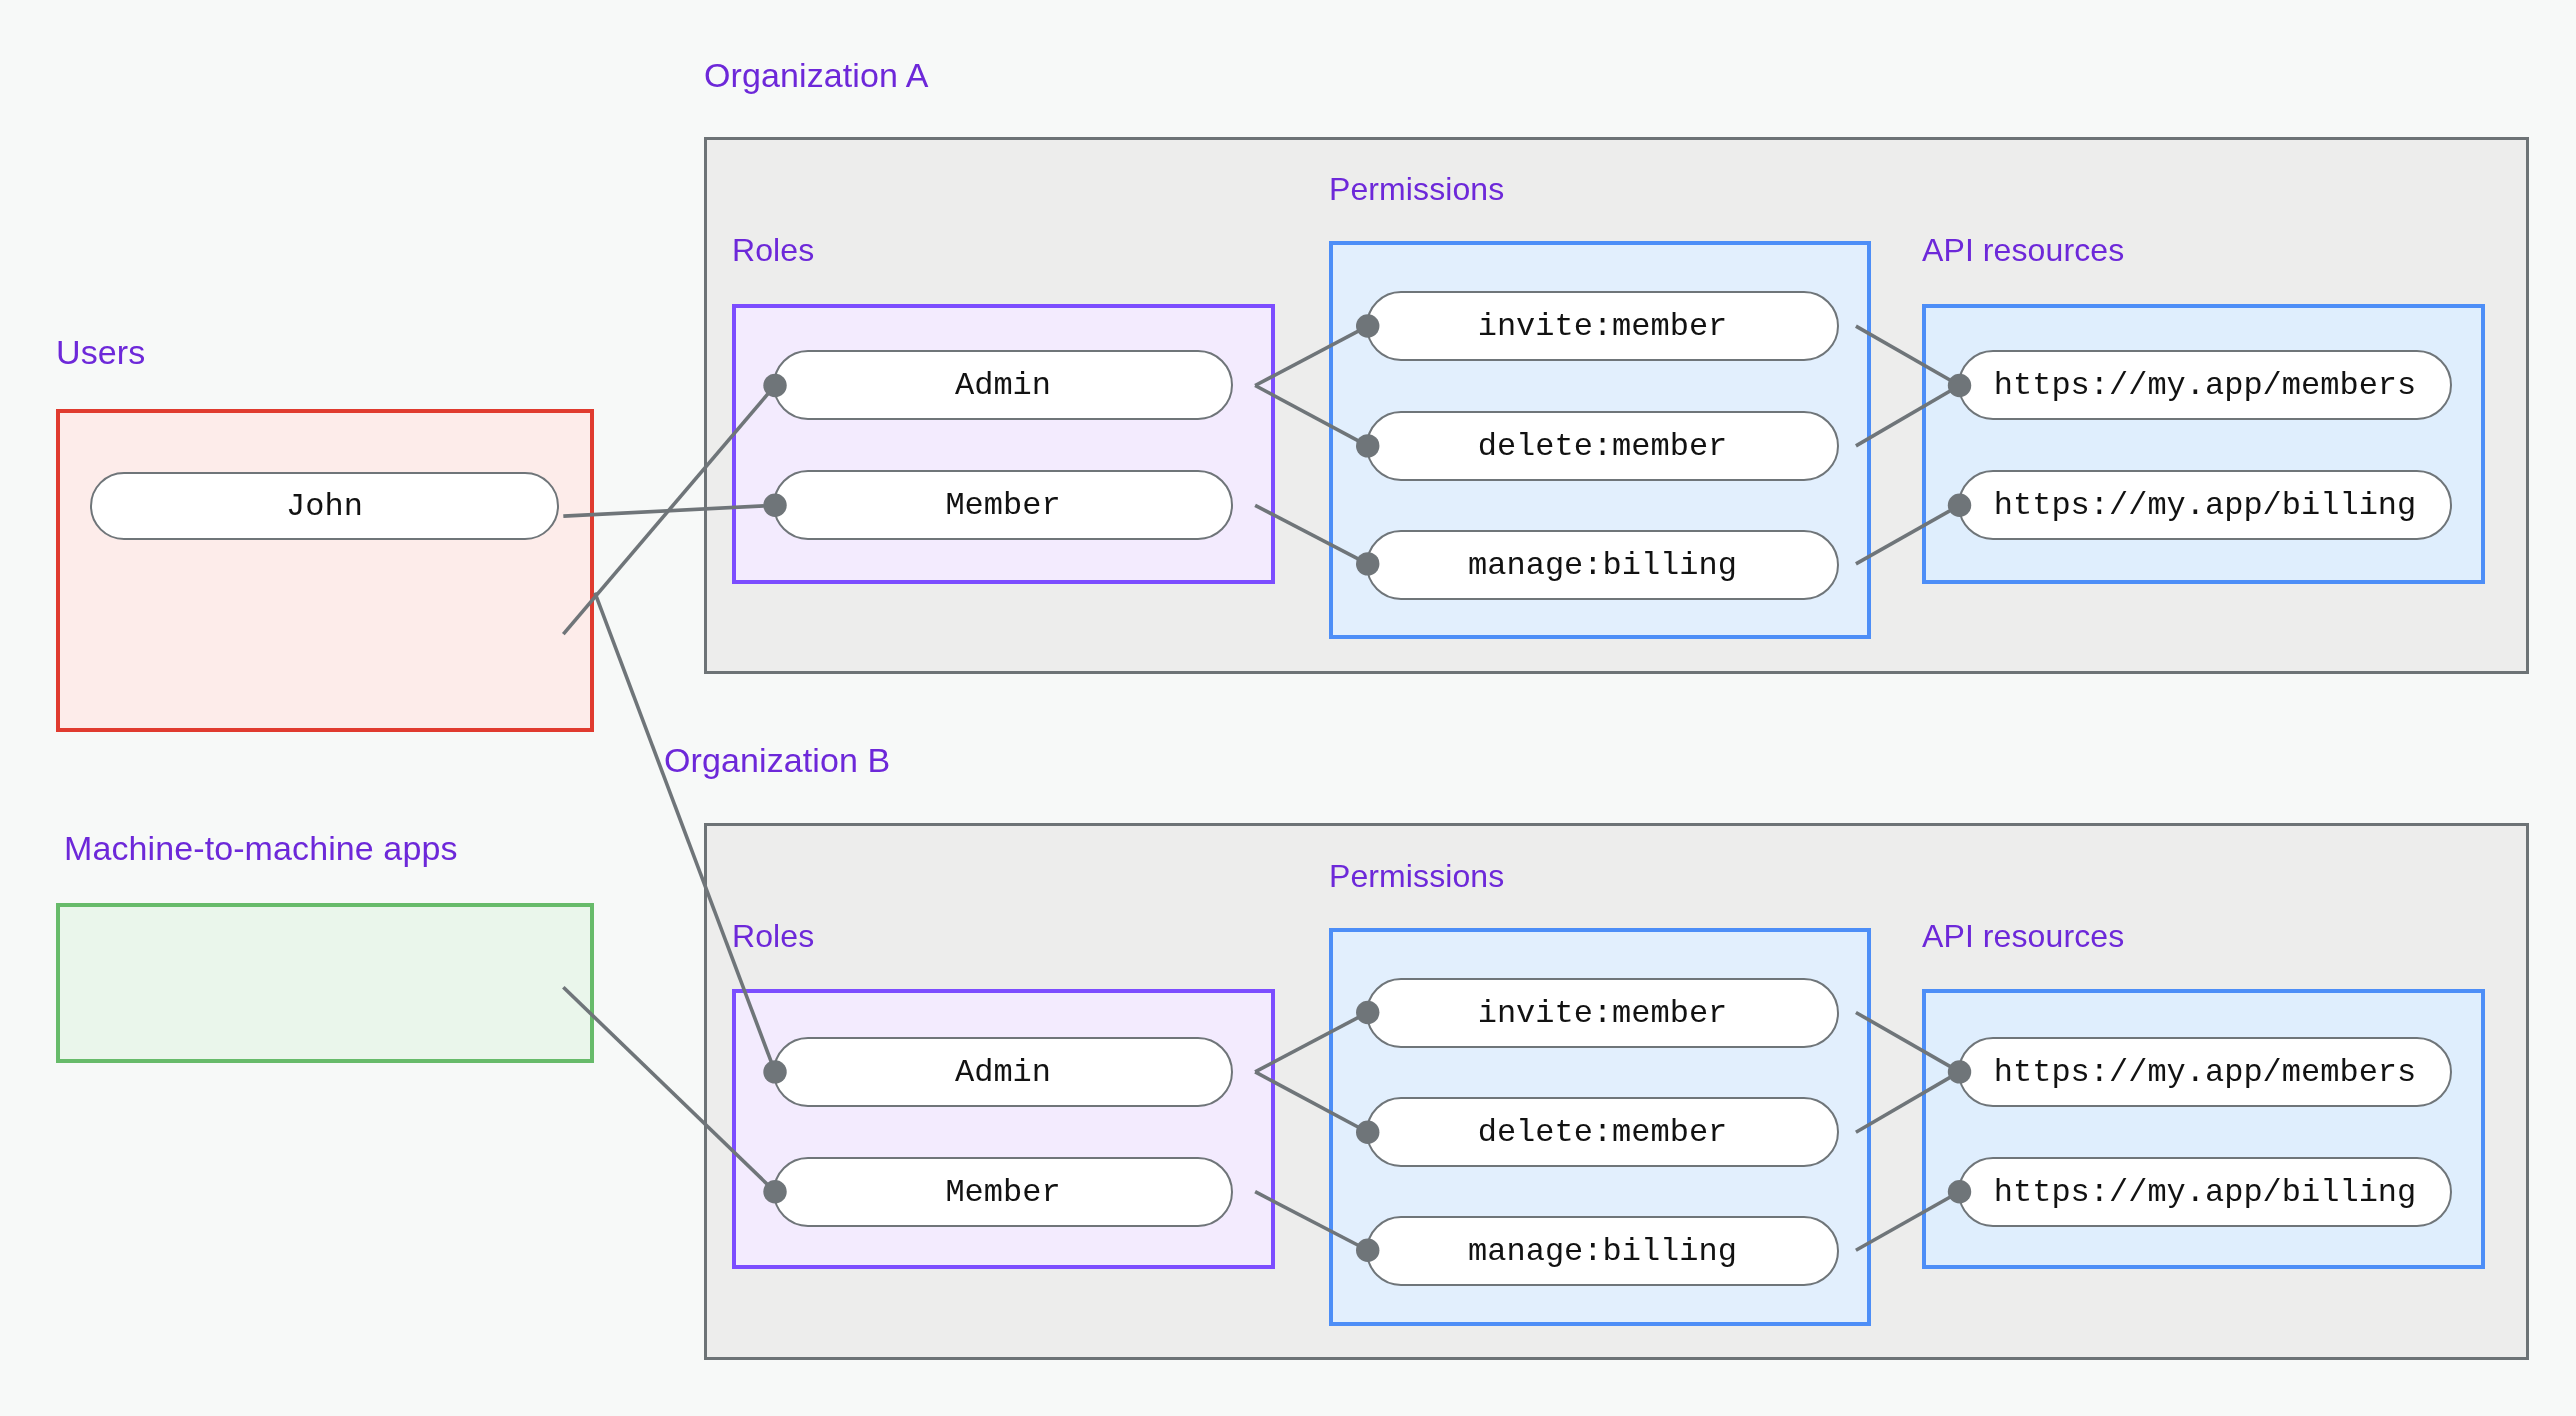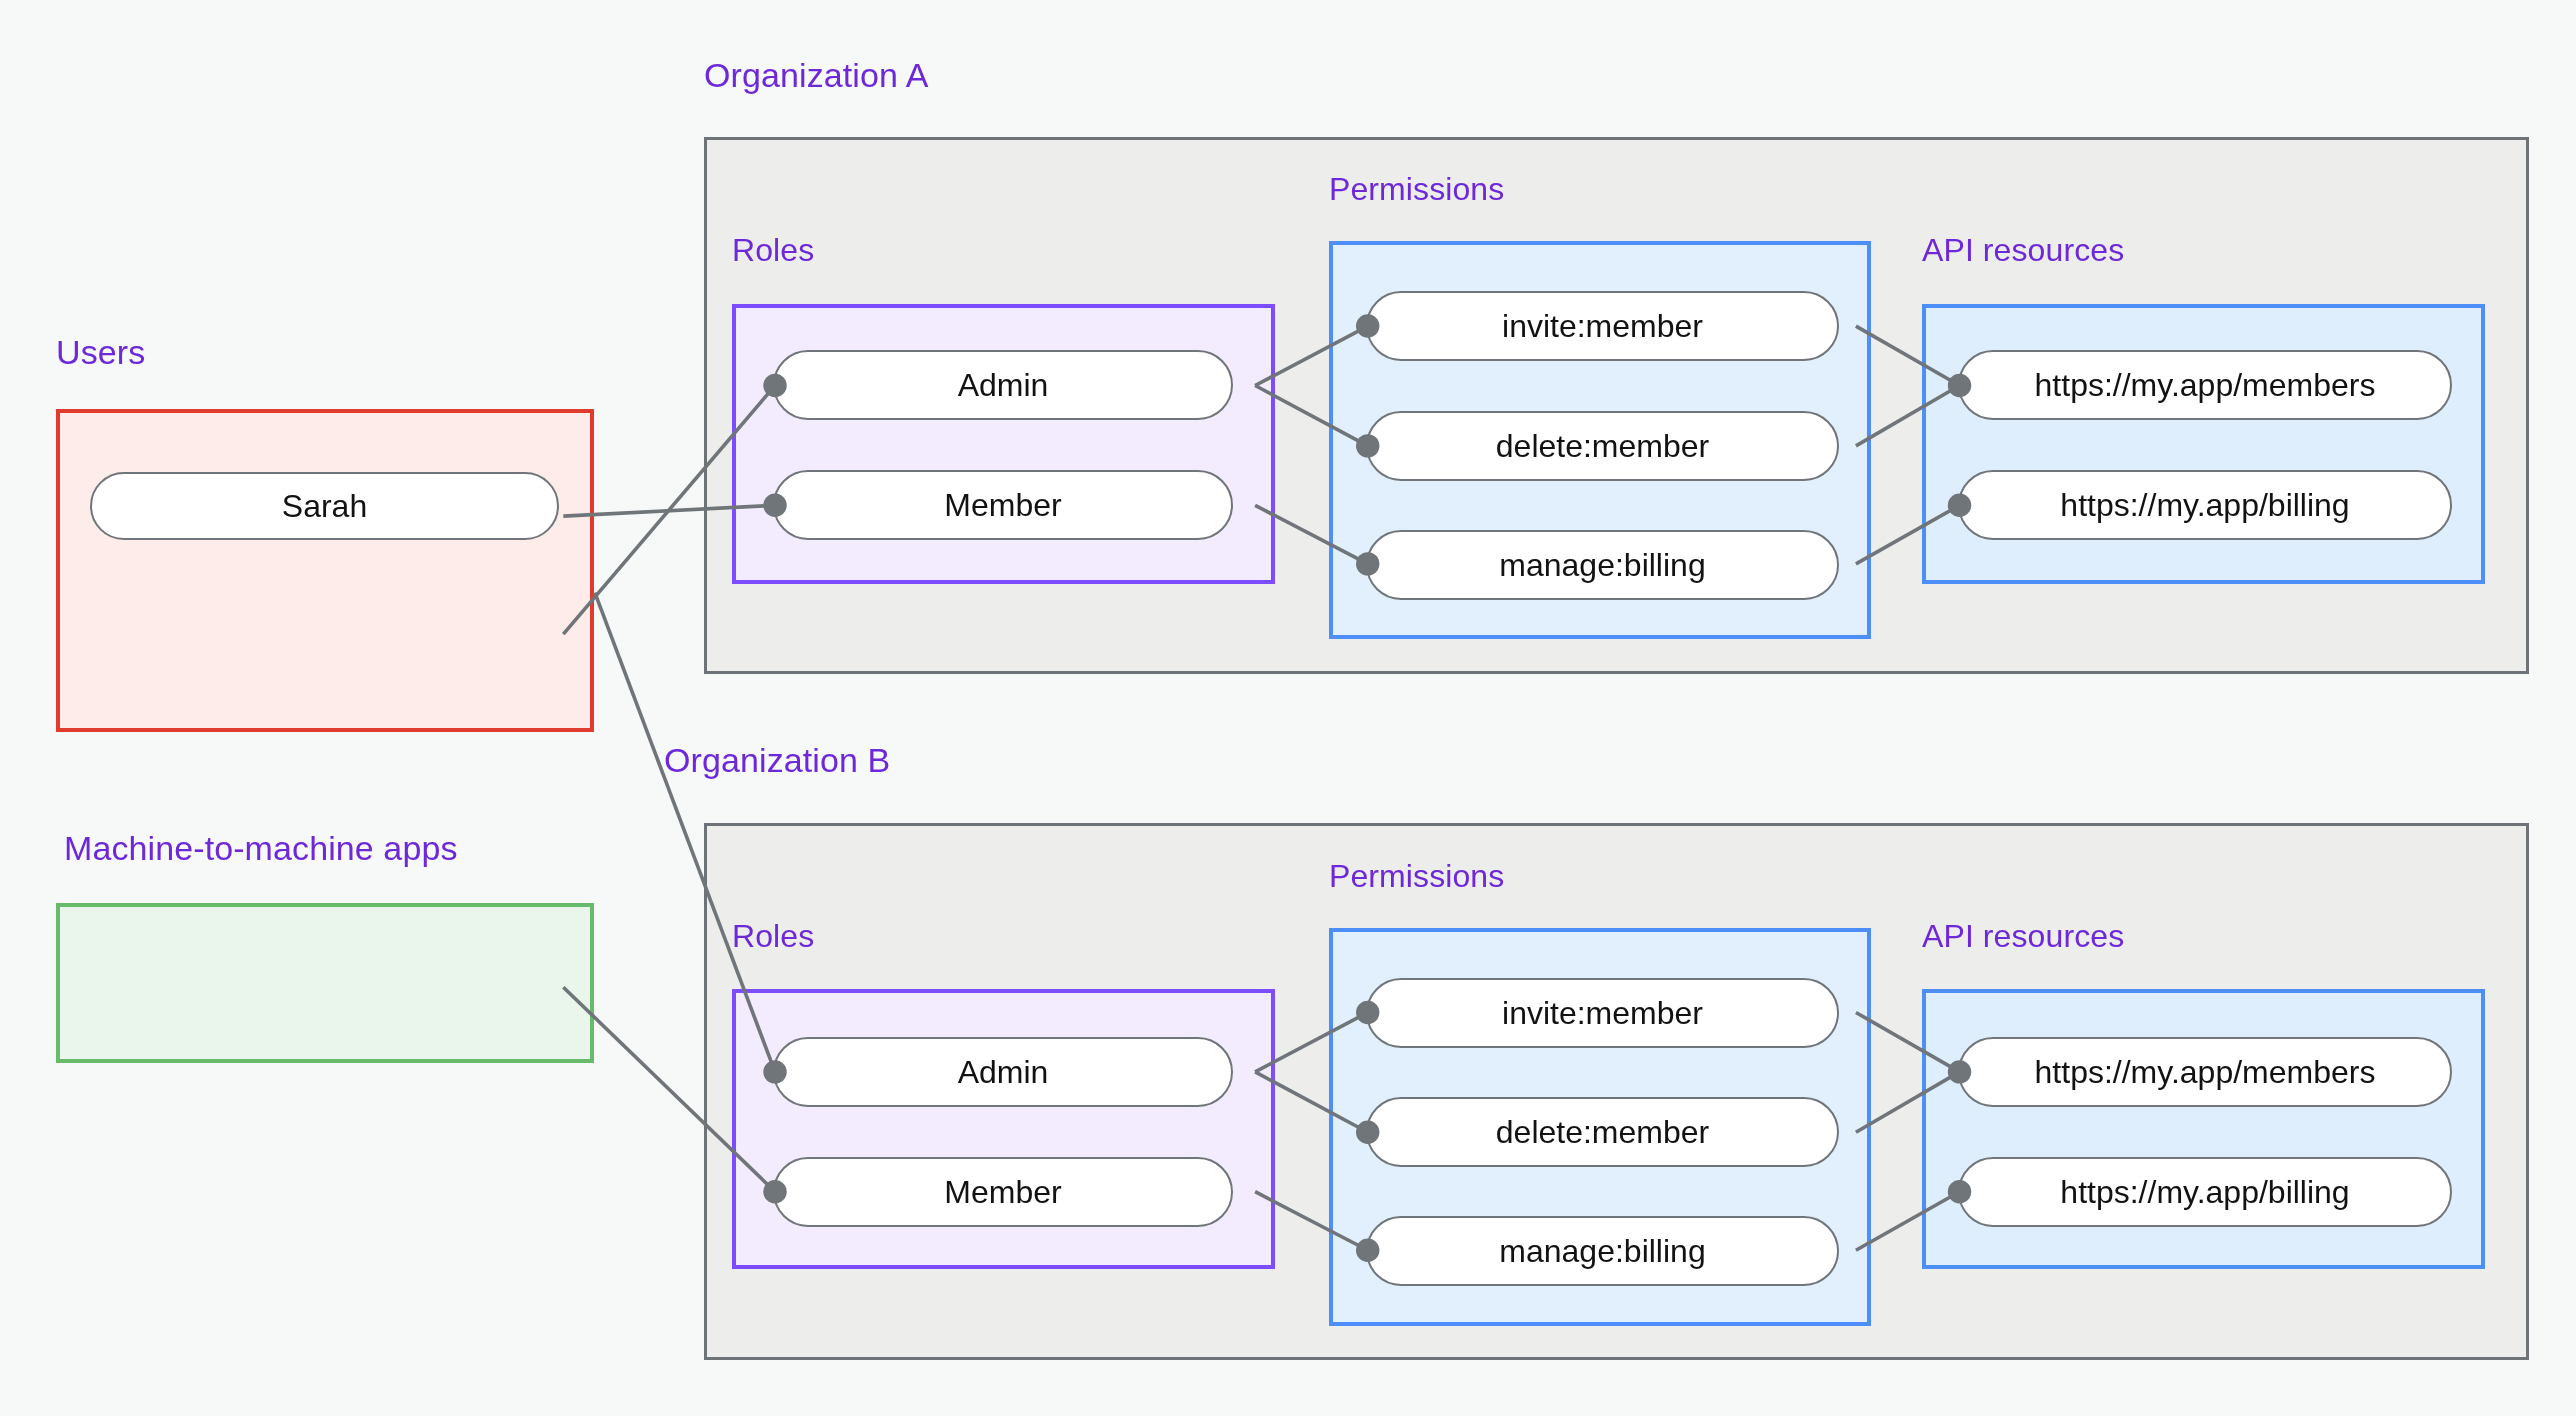--- a/index.html
+++ b/index.html
@@ -72,20 +72,21 @@
     border: 2.7px solid #6f7579;
     border-radius: 900px;
     display: flex;
     align-items: center;
     justify-content: center;
     box-sizing: border-box;
     font-size: 32px;
     color: #121212;
     white-space: nowrap;
     z-index: 4;
+    font-family: Liberation Mono, monospace;
   }
   .pill.sm { font-size: 32px; }
 </style>
 </head>
 <body>
 
 <div id="stage">
 
   <svg id="edges" viewBox="0 0 2859 1572" xmlns="http://www.w3.org/2000/svg">
     <g stroke="#6f7579" stroke-width="4" fill="none">
@@ -131,21 +132,21 @@
       <circle cx="1518" cy="1388" r="13"></circle>
       <circle cx="2175" cy="1190" r="13"></circle>
       <circle cx="2175" cy="1323" r="13"></circle>
     </g>
   </svg>
 
   <div class="grp-title" style="left:56px; top:333px;">Users</div>
 
   <div class="sub-box box-users" style="left:56px; top:409px; width:538px; height:323px;"></div>
 
-  <div class="pill" style="left:90px; top:472px; width:469px; height:68px;">Sarah</div>
+  <div class="pill" style="left:90px; top:472px; width:469px; height:68px;">John</div>
 
 
   <div class="grp-title" style="left:56px; top:829px;margin-left:8px;">Machine-to-machine apps</div>
 
   <div class="sub-box box-m2m" style="left:56px; top:903px; width:538px; height:160px;"></div>
 
 
   <div class="grp-title" style="left:704px; top:56px;">Organization A</div>
 
   <div class="org-box" style="left:704px; top:137px; width:1825px; height:537px;"></div>

